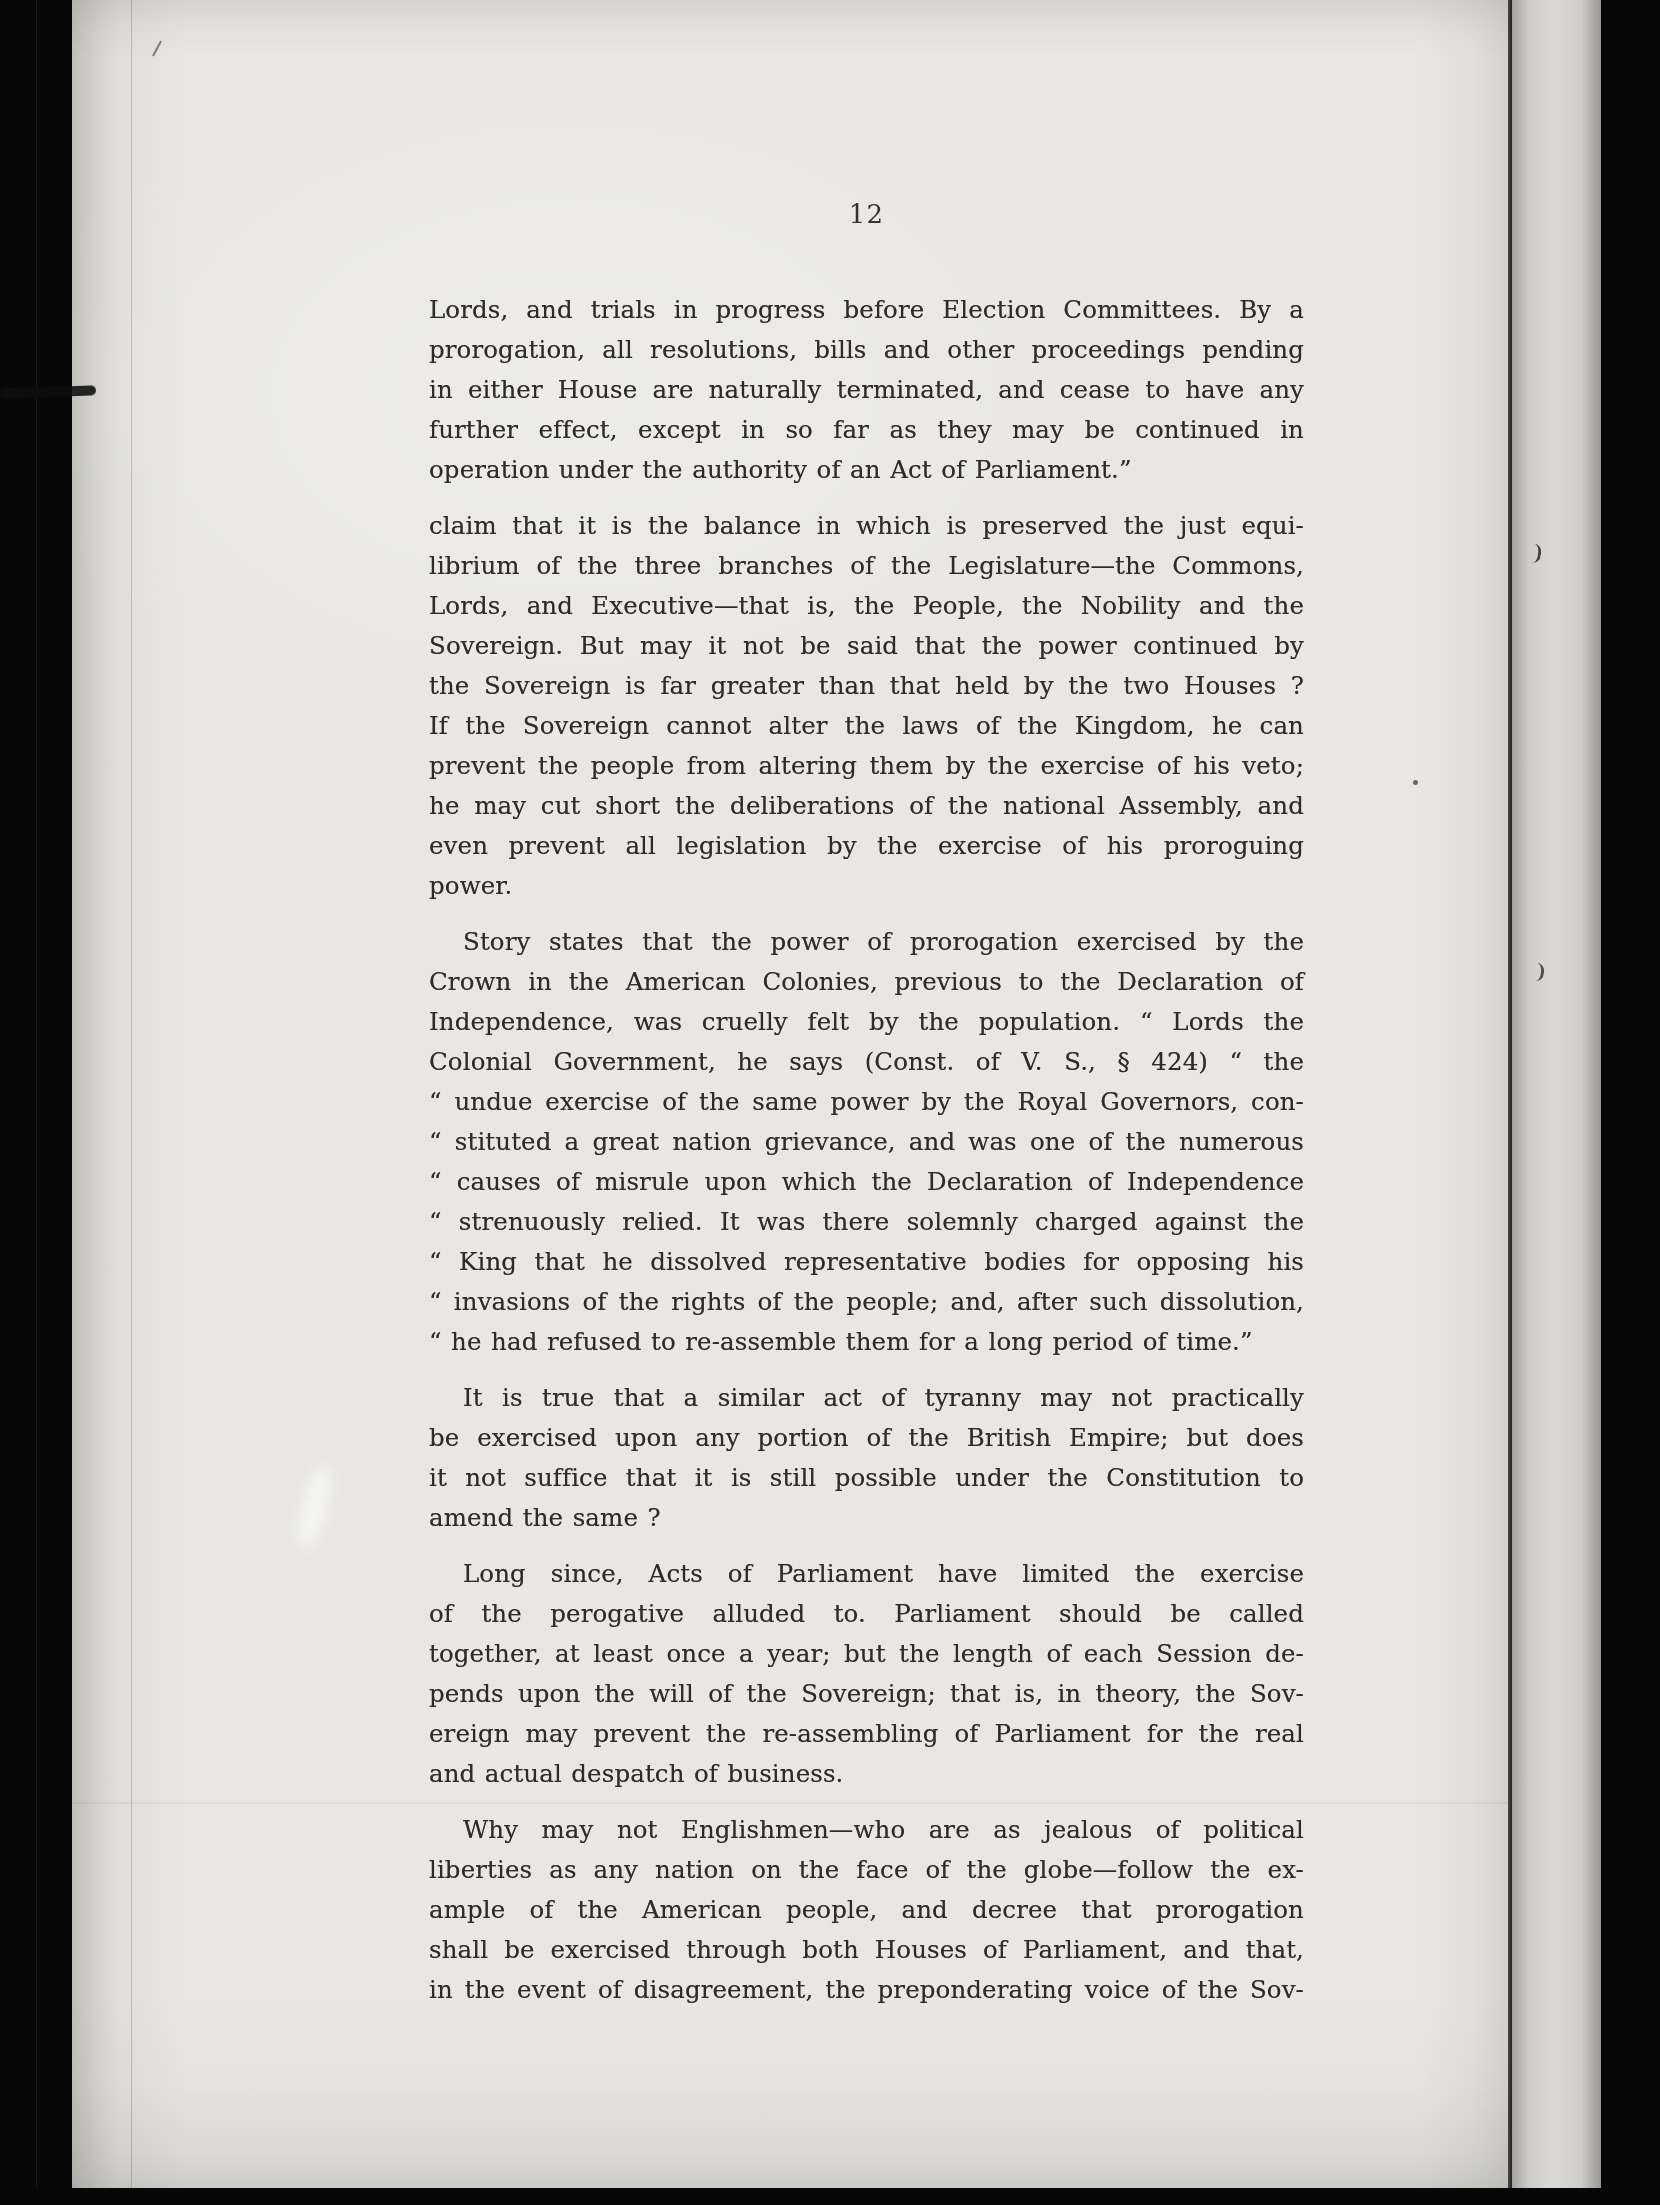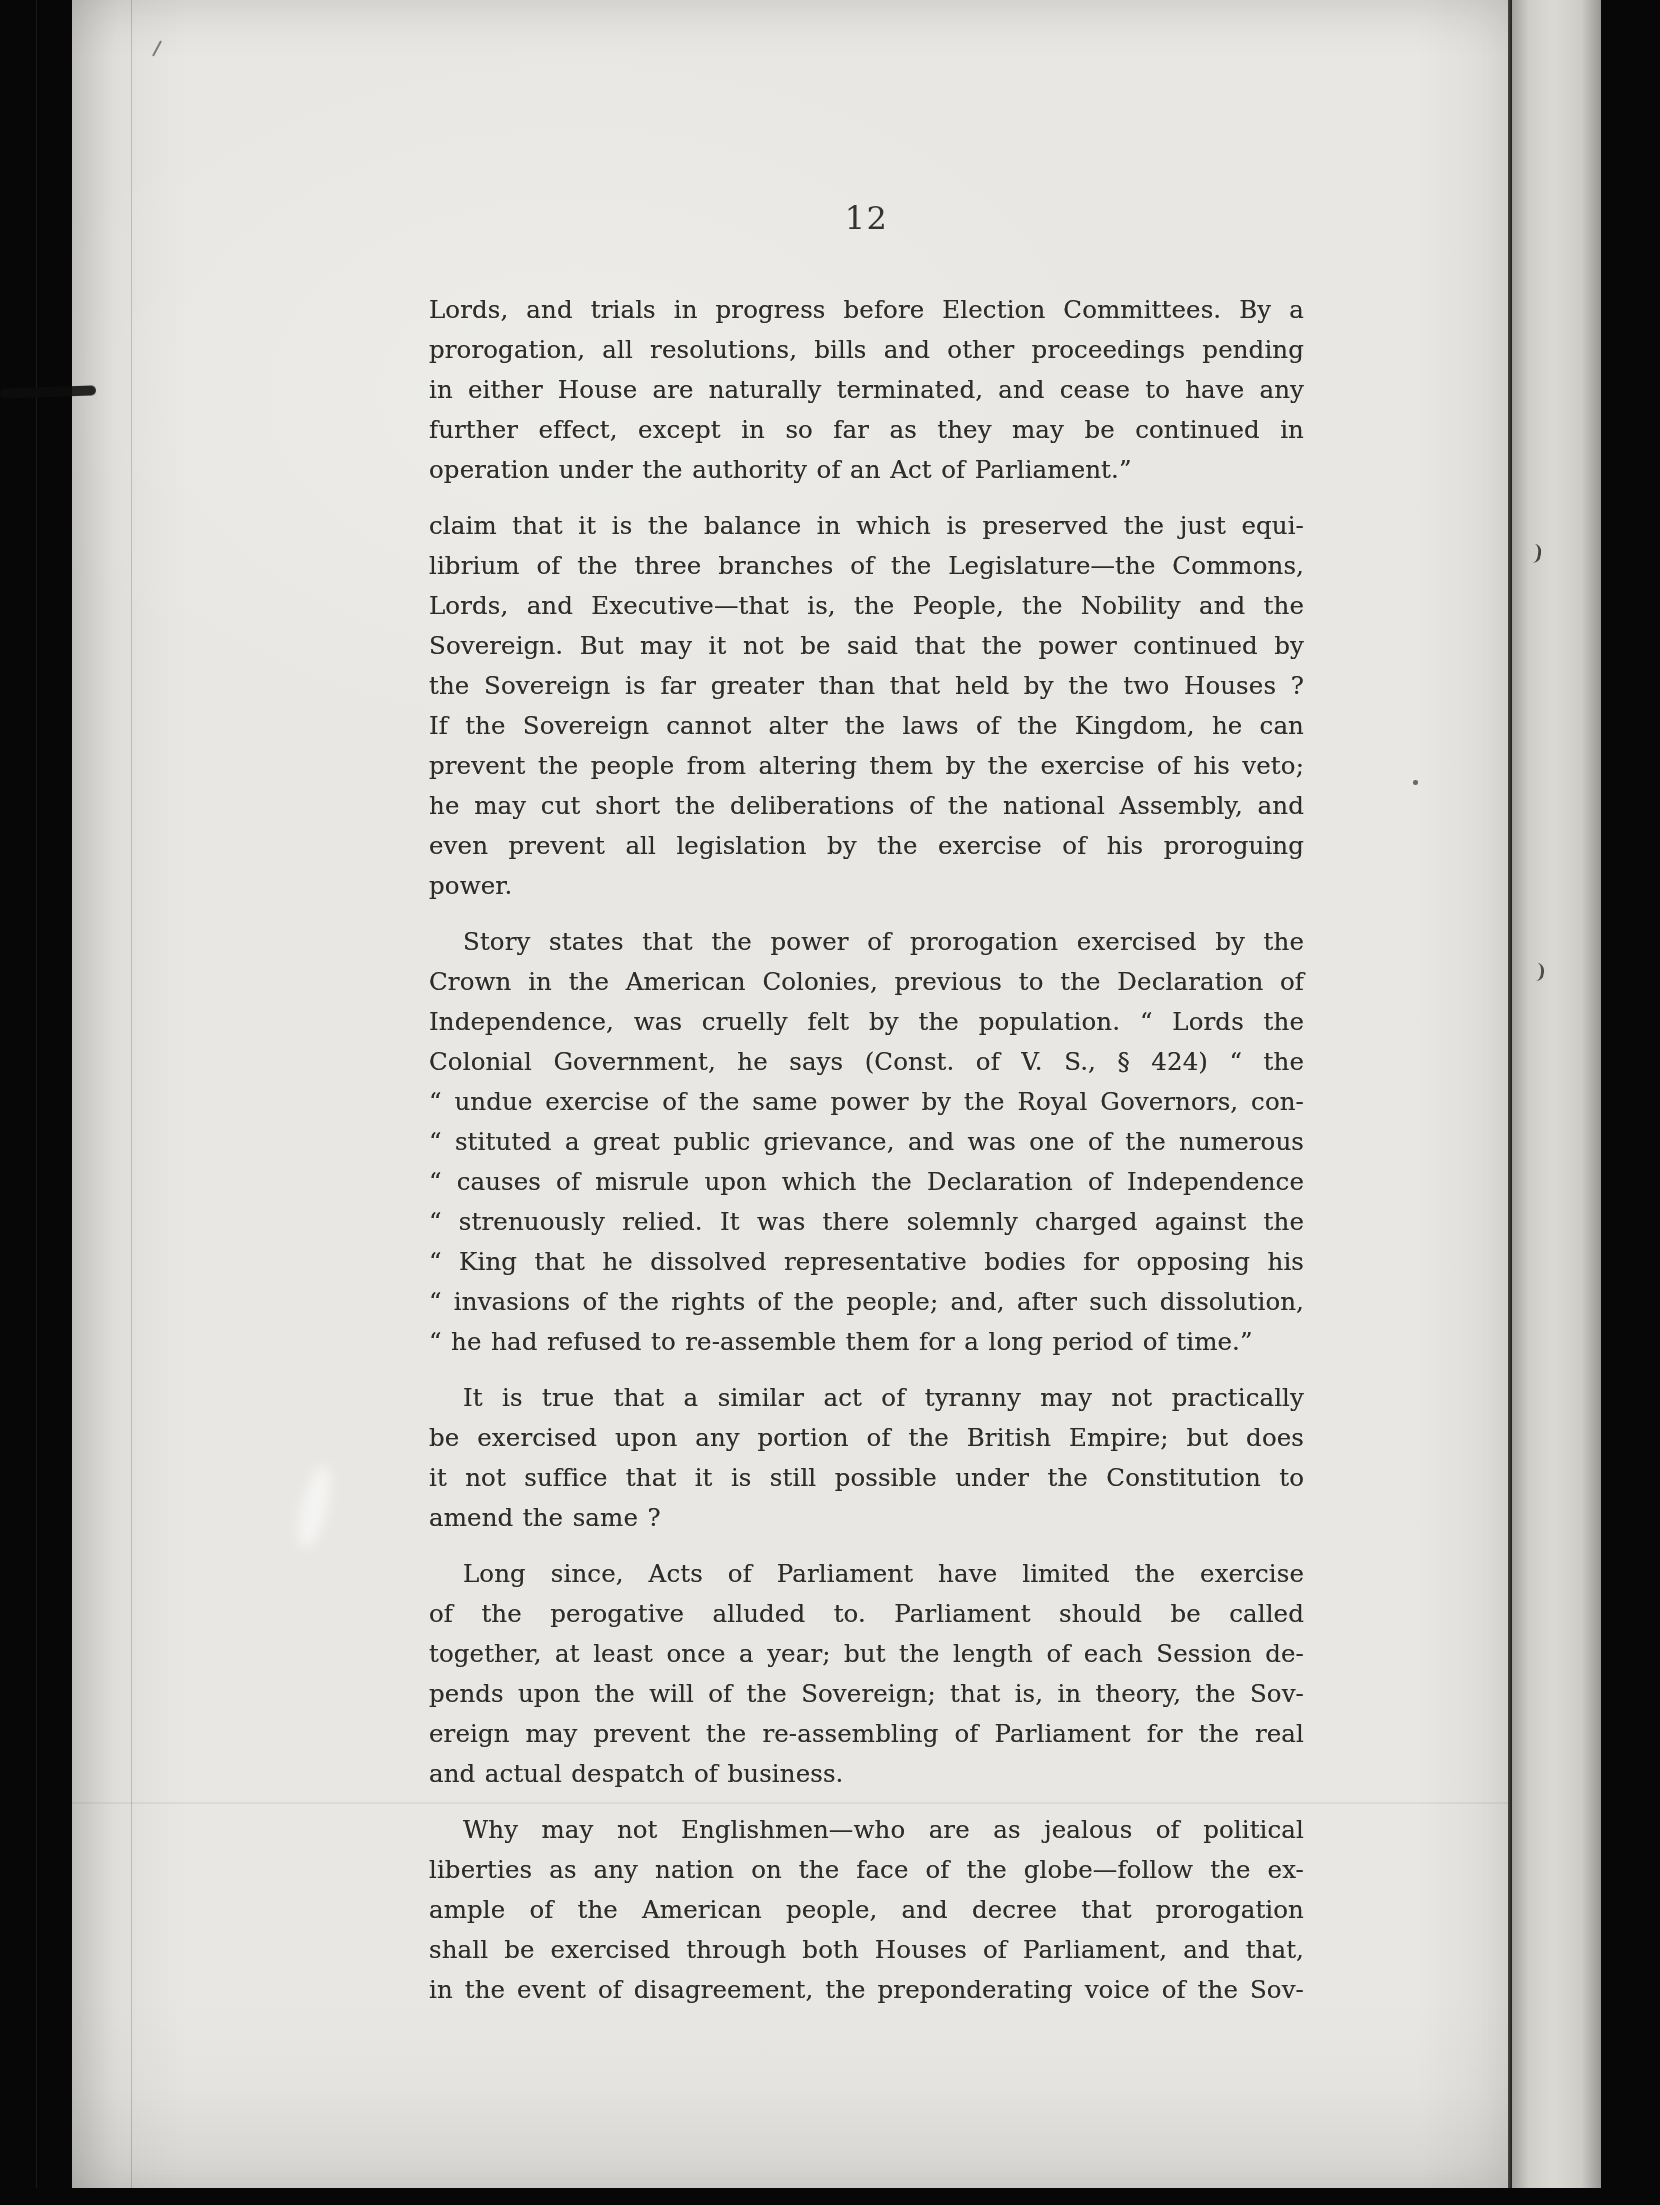--- a/index.html
+++ b/index.html
@@ -51,21 +51,21 @@
     background:
       linear-gradient(90deg, rgba(0,0,0,0.25) 0px, rgba(0,0,0,0.05) 17px, rgba(0,0,0,0) 39px),
       linear-gradient(270deg, rgba(0,0,0,0.30) 0px, rgba(0,0,0,0.06) 19.4px, rgba(0,0,0,0) 45px),
       #dad8d2;
   }
 
   
   .page-number {
     position: absolute; left: 341px; top: 199px; width: 907px;
     text-align: center;
-    font-size: 32px; color: #35332f; letter-spacing: 1.3px;
+    font-size: 26px; color: #35332f; letter-spacing: 1.3px;
   }
 
   
   .text-block {
     position: absolute; left: 341px; top: 274px; width: 907px;
     font-size: 24.5px; line-height: 40px; color: #2e2c2a;
     letter-spacing: 0.1px; word-spacing: 1.6px;
     text-shadow: 0 0 0.5px rgba(46,44,42,0.55);
   }
   .paragraph { margin: 16px; }
@@ -150,21 +150,21 @@
           <div class="line">he may cut short the deliberations of the national Assembly, and</div>
           <div class="line">even prevent all legislation by the exercise of his proroguing</div>
           <div class="line last">power.</div>
         </div>
         <div class="paragraph">
           <div class="line indent">Story states that the power of prorogation exercised by the</div>
           <div class="line">Crown in the American Colonies, previous to the Declaration of</div>
           <div class="line">Independence, was cruelly felt by the population.  “ Lords the</div>
           <div class="line">Colonial Government, he says (Const. of V. S., § 424) “ the</div>
           <div class="line">“ undue exercise of the same power by the Royal Governors, con-</div>
-          <div class="line">“ stituted a great public grievance, and was one of the numerous</div>
+          <div class="line">“ stituted a great nation grievance, and was one of the numerous</div>
           <div class="line">“ causes of misrule upon which the Declaration of Independence</div>
           <div class="line">“ strenuously relied.  It was there solemnly charged against the</div>
           <div class="line">“ King that he dissolved representative bodies for opposing his</div>
           <div class="line">“ invasions of the rights of the people; and, after such dissolution,</div>
           <div class="line last">“ he had refused to re-assemble them for a long period of time.”</div>
         </div>
         <div class="paragraph">
           <div class="line indent">It is true that a similar act of tyranny may not practically</div>
           <div class="line">be exercised upon any portion of the British Empire; but does</div>
           <div class="line">it not suffice that it is still possible under the Constitution to</div>

